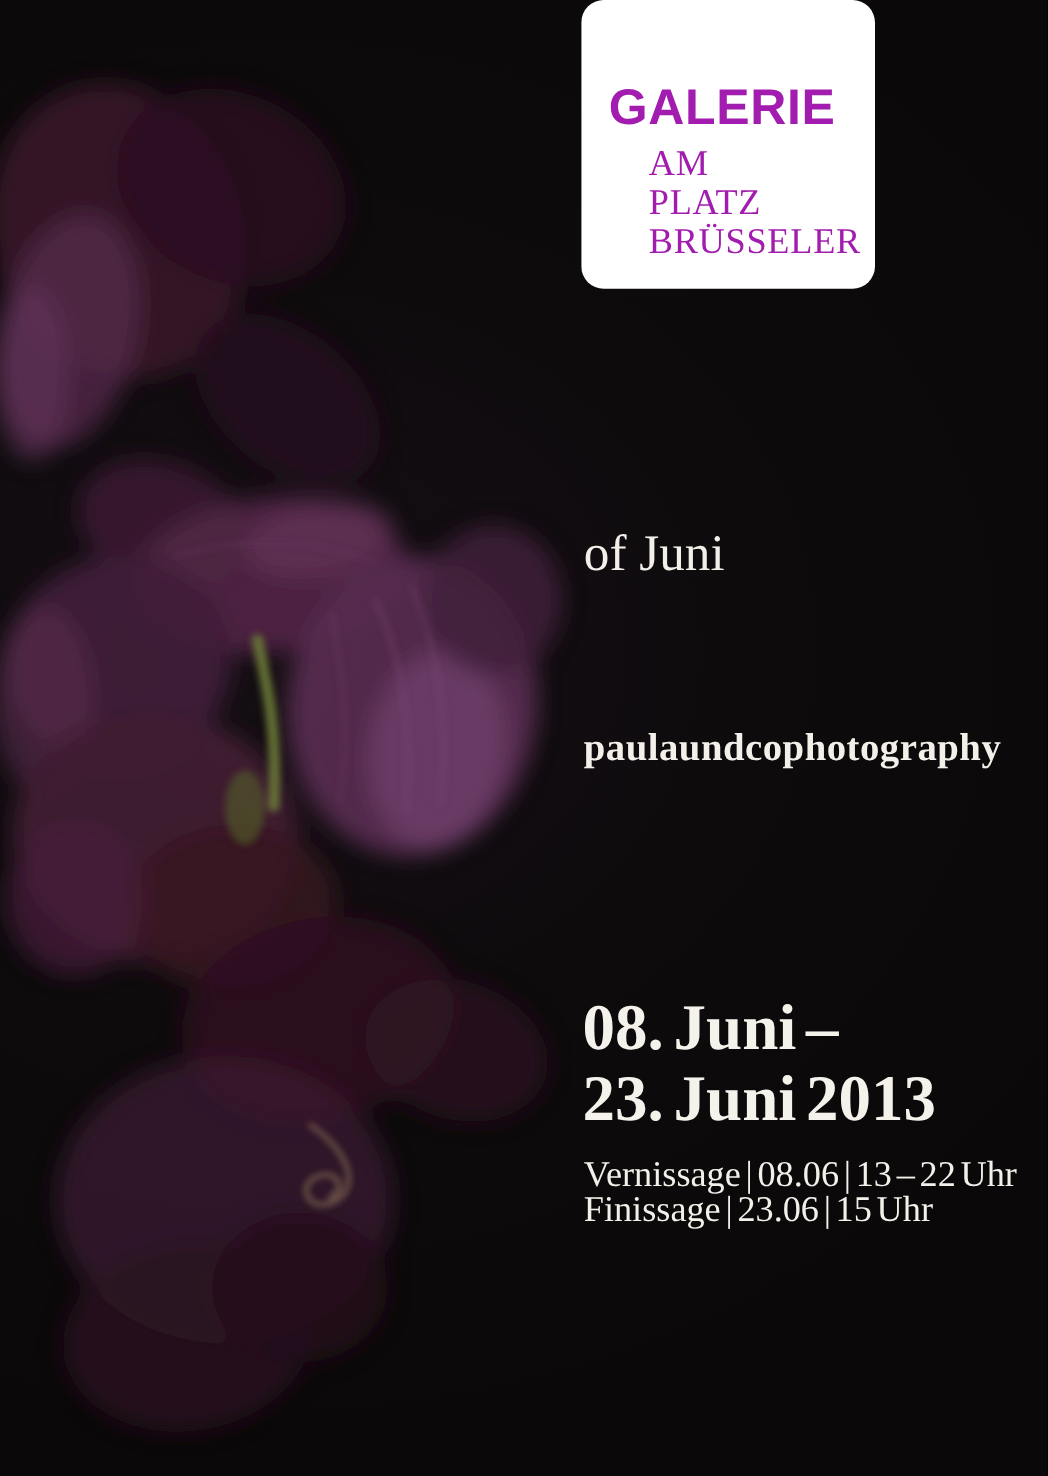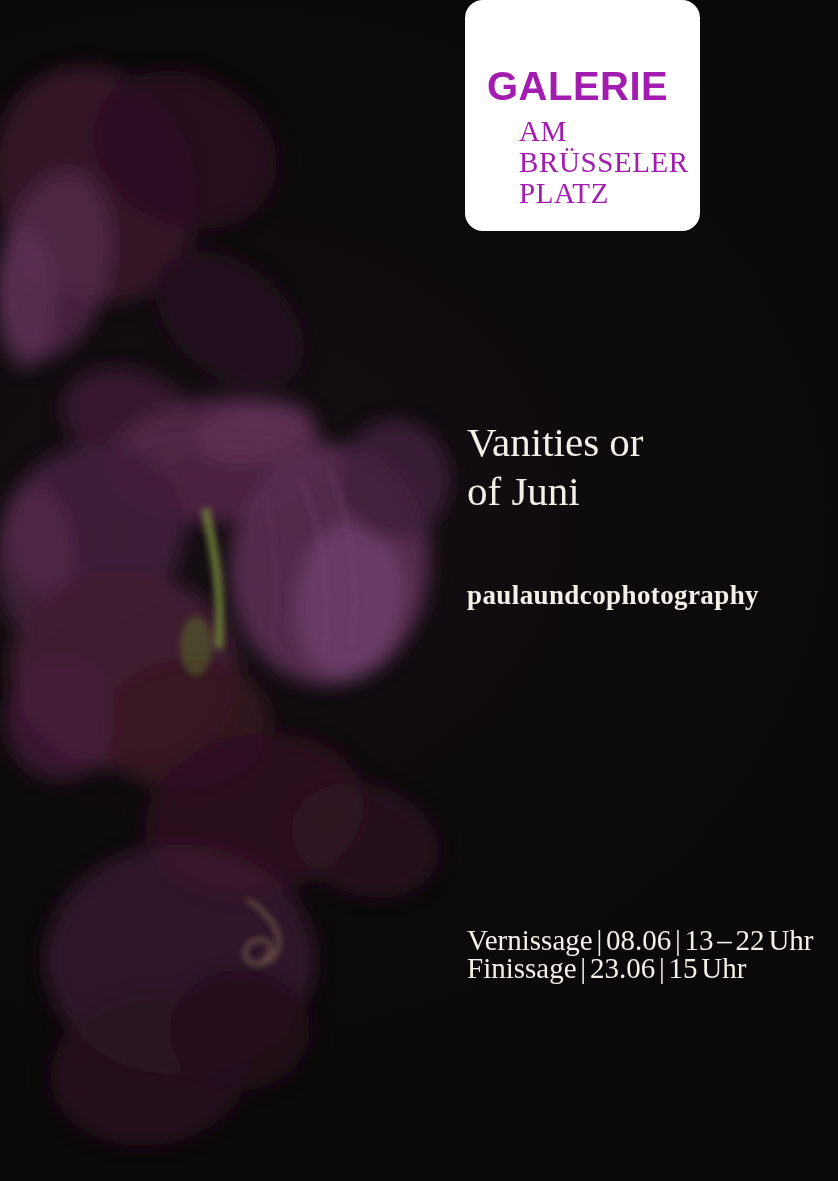--- a/index.html
+++ b/index.html
@@ -61,21 +61,21 @@
     color: #f3f0ea;
     font-size: 41px;
     line-height: 49px;
     font-weight: 400;
   }
   .credit {
     position: absolute;
     left: 467px;
     top: 580px;
     color: #f3f0ea;
-    font-size: 27px;
+    font-size: 31px;
     font-weight: 700;
     letter-spacing: 0.4px;
   }
   .dates-big {
     position: absolute;
     left: 466px;
     top: 794px;
     color: #f5f2ec;
     font-size: 52px;
     line-height: 57px;
@@ -148,29 +148,32 @@
       <ellipse cx="196" cy="646" rx="16" ry="30" fill="#55662c" opacity="0.55"></ellipse>
     </g>
 
     <path d="M248 900 C276 918 292 950 266 962 C244 971 236 944 258 940 C272 938 276 952 264 958" fill="none" stroke="#a88f67" stroke-width="2.5" opacity="0.85" filter="url(#soft2)" stroke-linecap="round"></path>
   </svg>
 
   <div class="logo-box">
     <div class="logo-galerie">GALERIE</div>
     <div class="logo-serif">
       <div>AM</div>
+      <div>PLATZ</div>
       <div>BRÜSSELER</div>
-      <div>PLATZ</div>
     </div>
   </div>
 
   <div class="title-block">
-    <div>Vanities or</div>
     <div>of Juni</div>
   </div>
 
   <div class="credit">paulaundcophotography</div>
 
+  <div class="dates-big">
+    <div>08. Juni –</div>
+    <div>23. Juni 2013</div>
+  </div>
 
   <div class="event-line event-vernissage">Vernissage | 08.06 | 13 – 22 Uhr</div>
   <div class="event-line event-finissage">Finissage | 23.06 | 15 Uhr</div>
 
 </div>
 
 </body></html>

